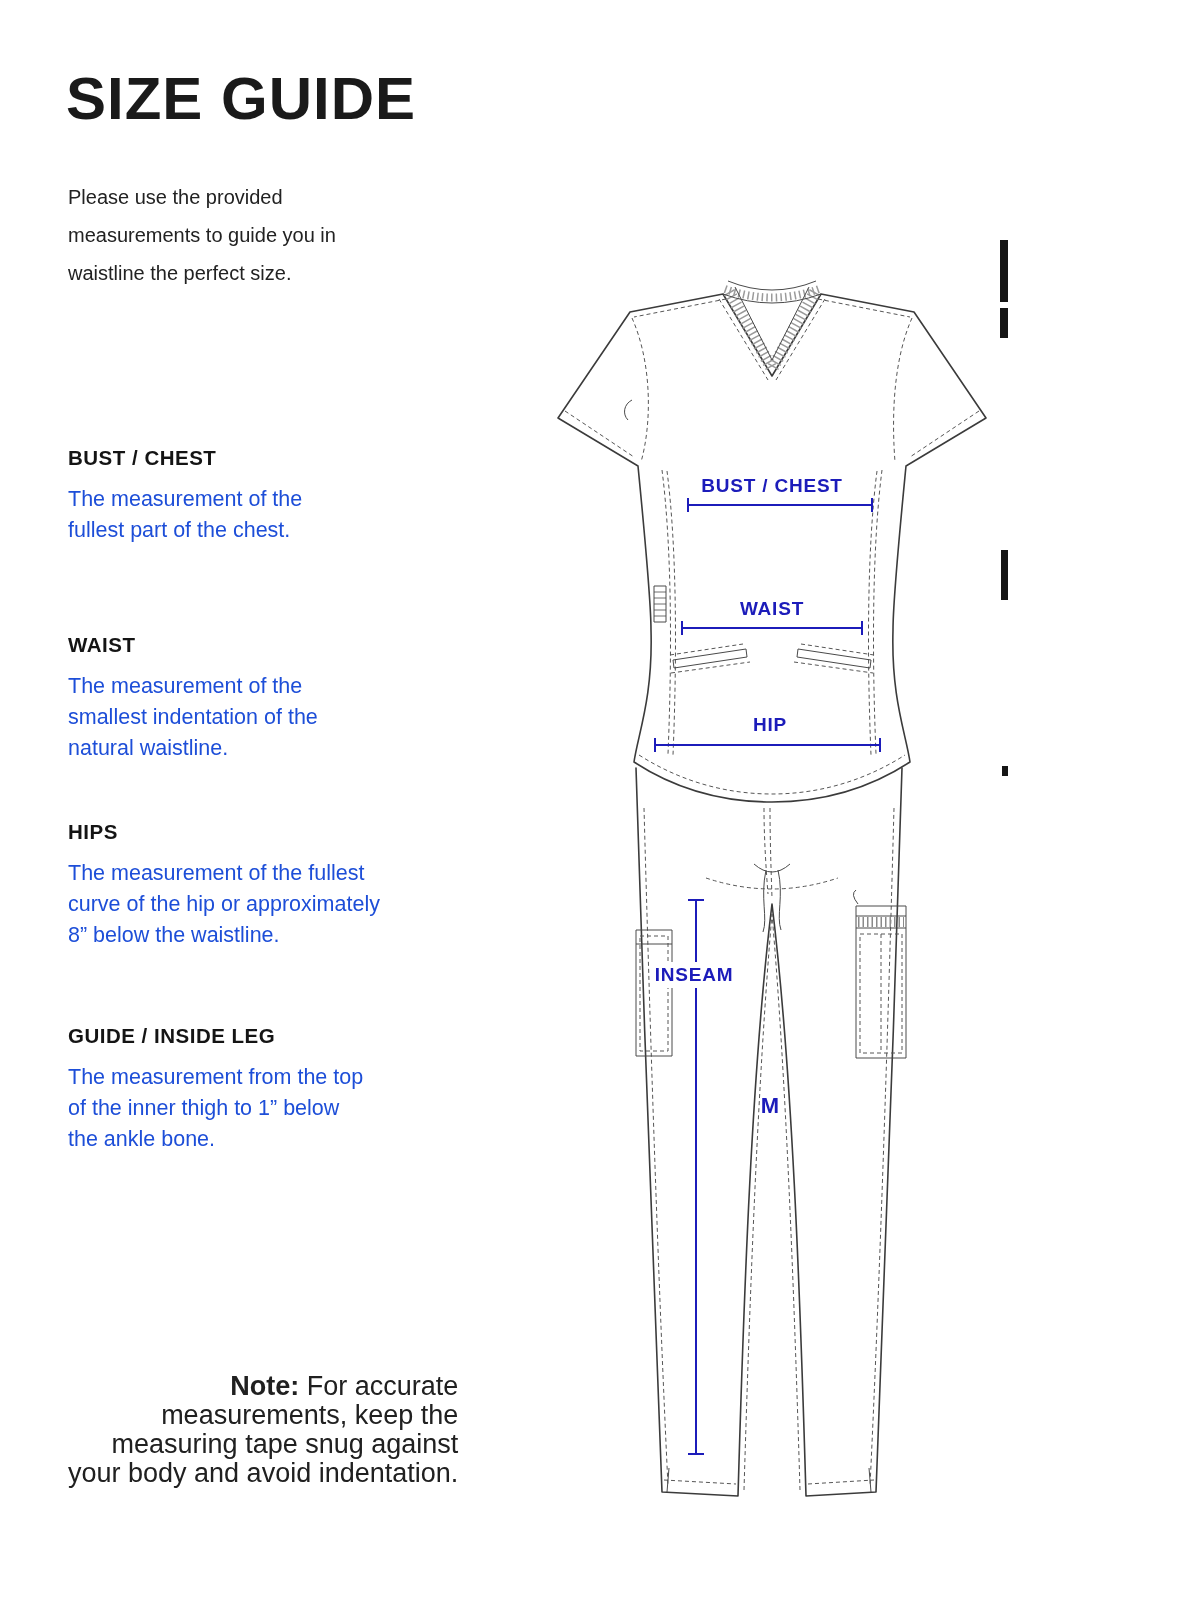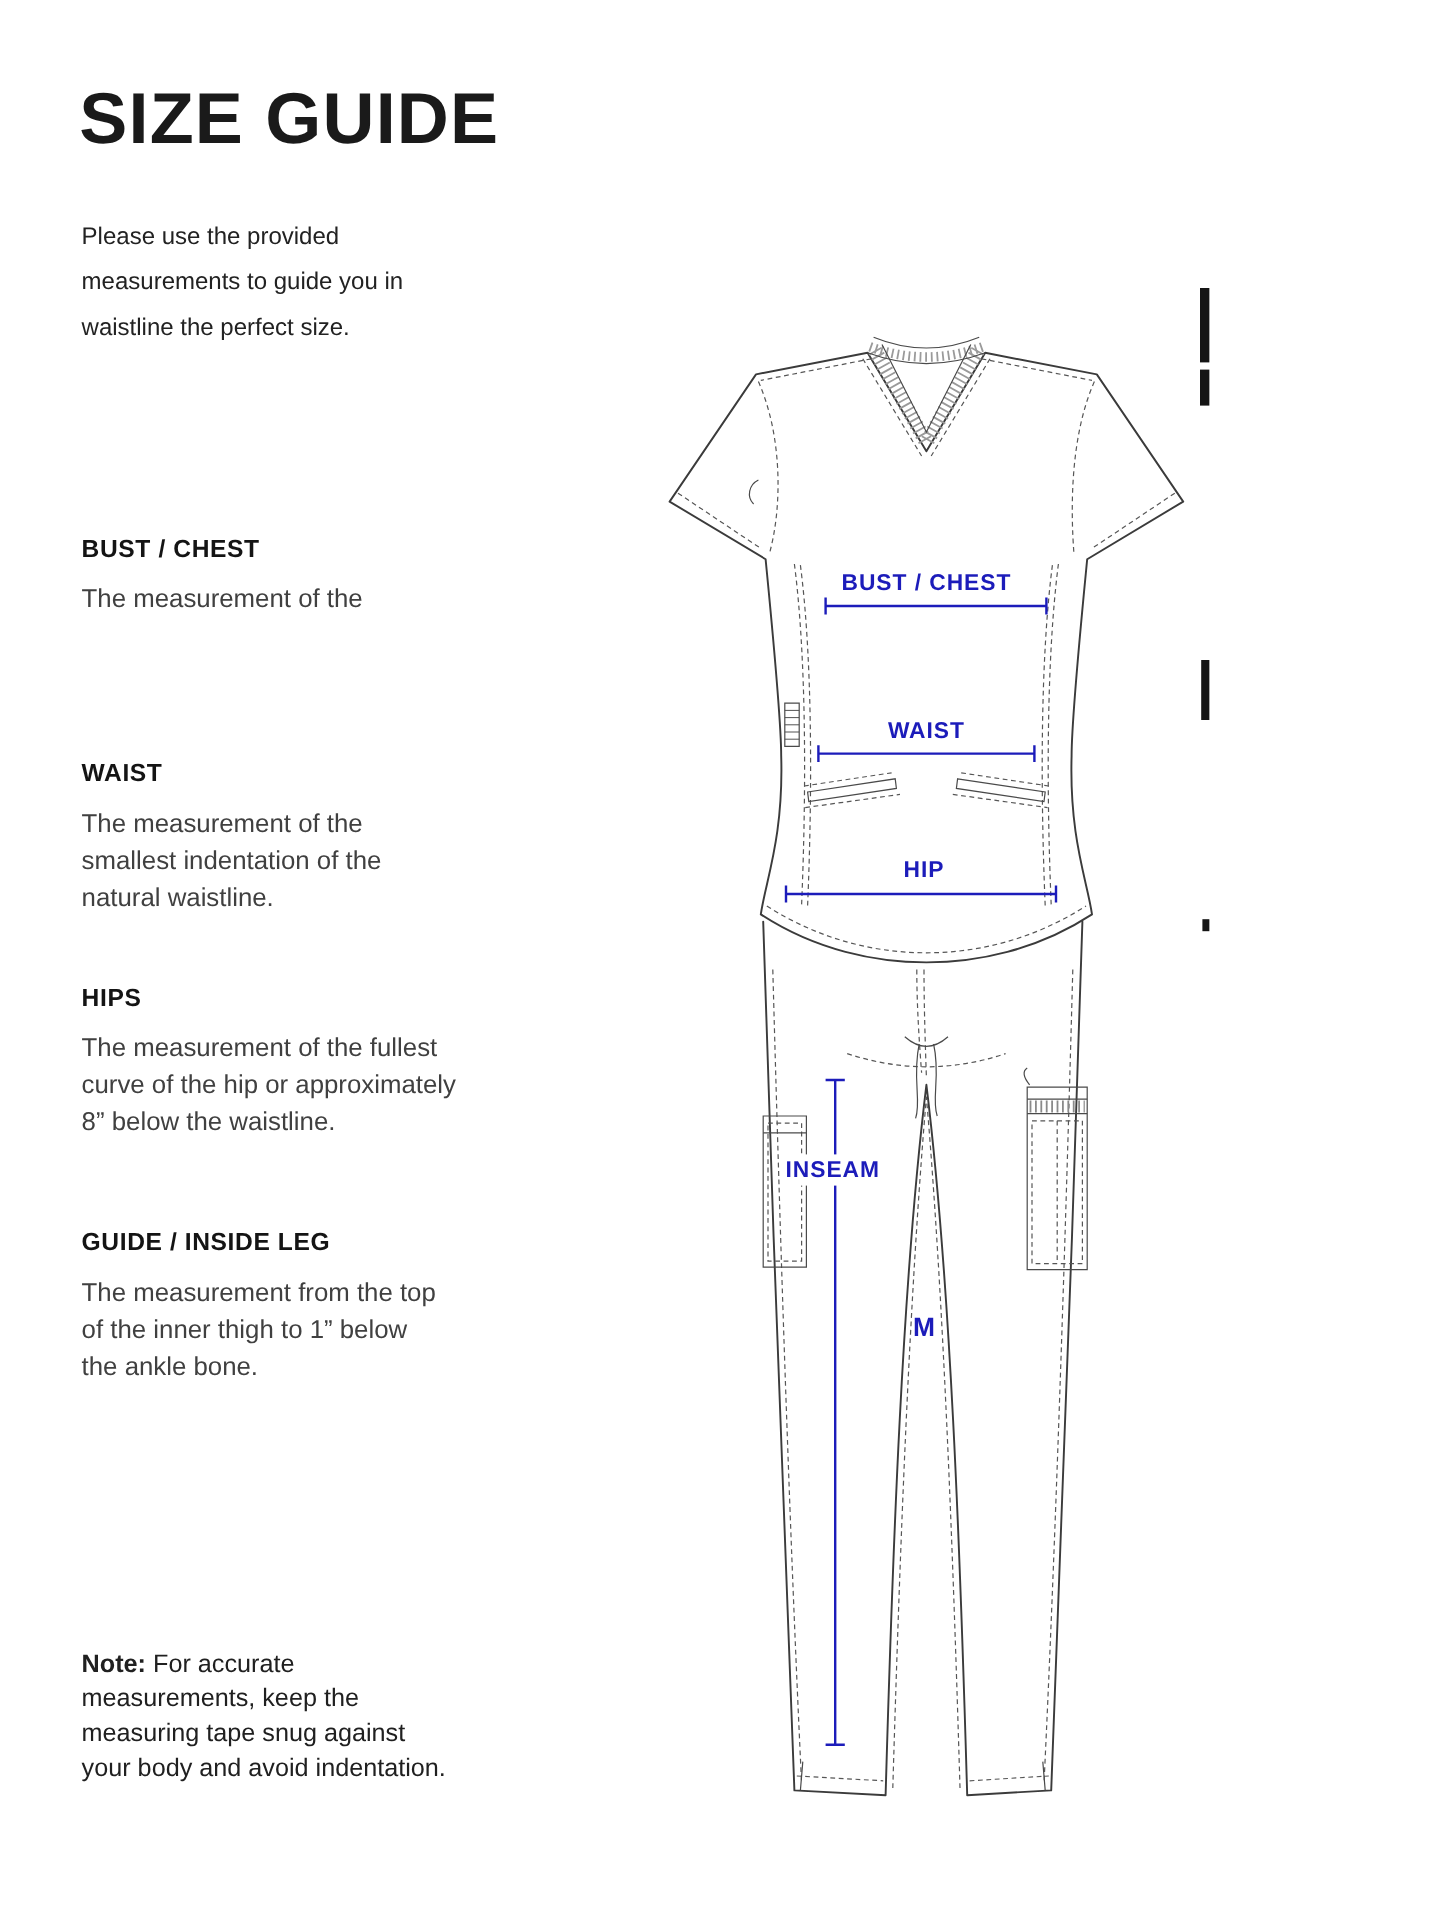--- a/index.html
+++ b/index.html
@@ -3,22 +3,22 @@
 <meta charset="utf-8">
 <style>
   html,body{margin:0;padding:0;background:#ffffff;}
   .page{position:relative;width:1008px;height:1600px;background:#ffffff;overflow:hidden;
         font-family:"Liberation Sans",sans-serif;color:#1d1d1d;}
   .title{position:absolute;left:66px;top:64px;font-size:60px;font-weight:800;
          letter-spacing:1px;color:#1a1a1a;}
   .intro{position:absolute;left:68px;top:178px;font-size:20px;line-height:38px;color:#222;}
   .section{position:absolute;left:68px;width:460px;}
   .section .hd{margin:0 0 14px 0;font-size:20.5px;font-weight:700;letter-spacing:.5px;color:#141414;}
-  .section .body{font-size:21.5px;line-height:31px;color:#404040;}
-  .note{position:absolute;left:68px;top:1372px;font-size:21px;line-height:29px;color:#202020;}
+  .section .body{font-size:21.5px;line-height:31px;color:#1d4ed8;}
+  .note{position:absolute;left:68px;top:1372px;font-size:27px;line-height:29px;color:#202020;text-align:right;}
   .note .nlabel{font-weight:700;}
   .diagram{position:absolute;left:520px;top:268px;width:480px;height:1295px;}
   .fillwhite{fill:#ffffff;stroke:#3b3b3b;stroke-width:1.6;stroke-linejoin:round;}
   .outline{fill:none;stroke:#3b3b3b;stroke-width:1.6;stroke-linejoin:round;stroke-linecap:round;}
   .thin{fill:none;stroke:#4a4a4a;stroke-width:1;}
   .dash{fill:none;stroke:#565656;stroke-width:1;stroke-dasharray:4 3;}
   .rib{fill:none;stroke:#9a9a9a;stroke-width:12;stroke-dasharray:1.5 3.2;}
   .ribback{fill:none;stroke:#9a9a9a;stroke-width:8;stroke-dasharray:1.5 3.2;}
   .hatch{fill:none;stroke:#8a8a8a;stroke-width:10;stroke-dasharray:1.5 3;}
   .measure{stroke:#1c1cba;stroke-width:2;fill:none;}
@@ -37,20 +37,21 @@
   <div class="intro">
       <div>Please use the provided</div>
       <div>measurements to guide you in</div>
       <div>waistline the perfect size.</div>
     </div>
 
   <div class="section" style="top:446px">
     <div class="hd">BUST / CHEST</div>
     <div class="body">
         <div>The measurement of the</div>
+        <div>fullest part of the chest.</div>
       </div>
   </div>
 
   <div class="section" style="top:633px">
     <div class="hd">WAIST</div>
     <div class="body">
         <div>The measurement of the</div>
         <div>smallest indentation of the</div>
         <div>natural waistline.</div>
       </div>

